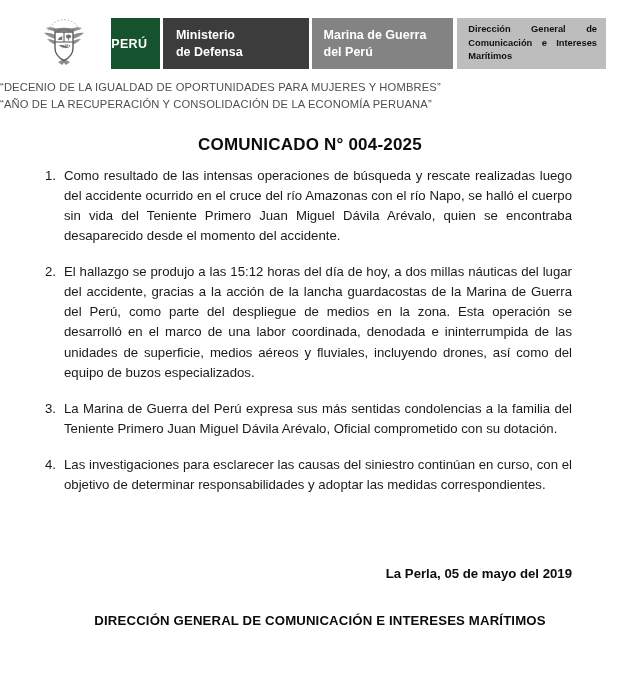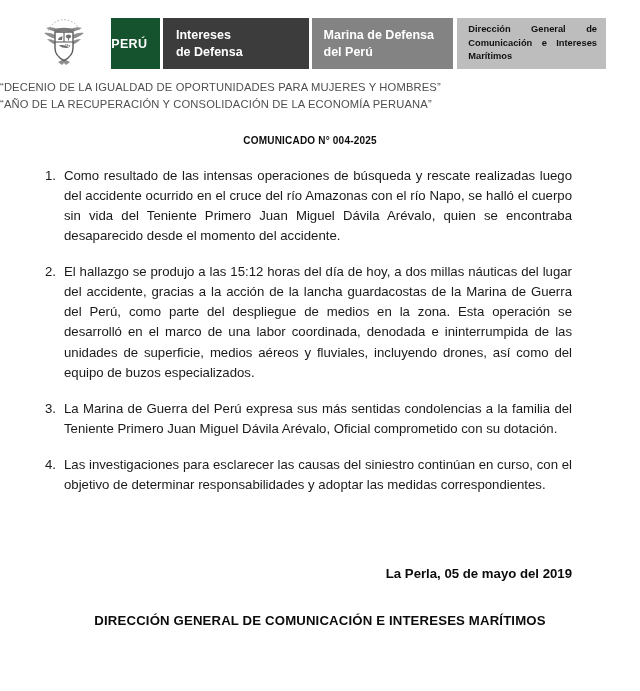--- a/index.html
+++ b/index.html
@@ -114,21 +114,21 @@
     font-family: "Liberation Sans", sans-serif;
   }
 
   
   .doc-title {
     position: absolute;
     left: 0;
     top: 135px;
     width: 620px;
     text-align: center;
-    font-size: 10px;
+    font-size: 17px;
     font-weight: bold;
     letter-spacing: 0.2px;
     color: #0c0c0c;
   }
 
   
   .doc-body {
     position: absolute;
     left: 34px;
     top: 166px;
@@ -230,26 +230,26 @@
 
       <path d="M6 12 A17 17 0 0 1 38 12" fill="none" stroke="#9a9a9a" stroke-width="0.8" stroke-dasharray="1.6 1.9"></path>
     </svg>
   </div>
 
   <div class="band band-peru">
     <span class="band-text">PERÚ</span>
   </div>
 
   <div class="band band-ministerio">
-    <span class="band-text">Intereses
+    <span class="band-text">Ministerio
 de Defensa</span>
   </div>
 
   <div class="band band-marina">
-    <span class="band-text">Marina de Defensa
+    <span class="band-text">Marina de Guerra
 del Perú</span>
   </div>
 
   <div class="band band-direccion">
     <span class="band-text">Dirección General de Comunicación e Intereses Marítimos</span>
   </div>
 
 </div>
 
 <div class="slogans">

